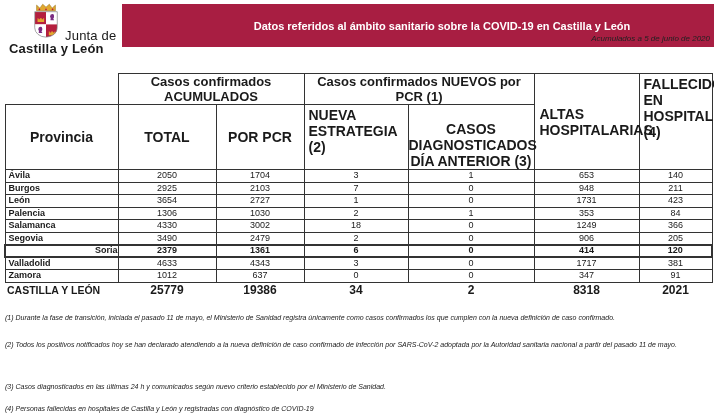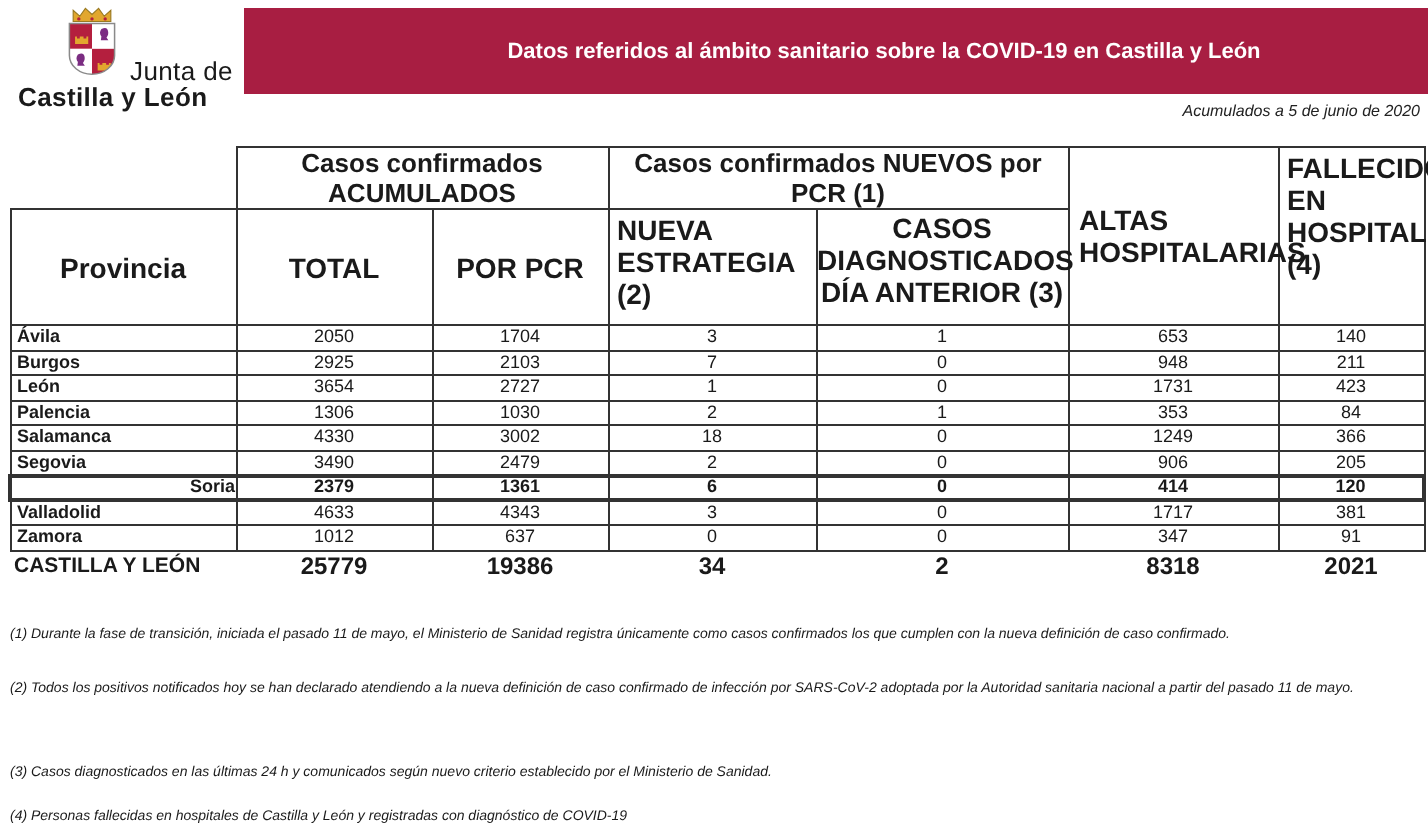--- a/index.html
+++ b/index.html
@@ -21,42 +21,42 @@
 
   
   #banner {
     position: absolute; left: 122px; top: 4px; width: 640px; height: 43px;
     display: flex; align-items: center; justify-content: center;
   }
   #banner .banner-title { color: #ffffff; font-size: 11px; font-weight: bold; text-align: center; }
 
   
   #date-note {
-    position: absolute; top: 51px; right: 4px;
+    position: absolute; top: 34px; right: 4px;
     font-size: 8px; font-style: italic; color: #222;
   }
 
   
   #covid-table {
     position: absolute; left: 4px; top: 73px;
     width: 707px;
     border-collapse: collapse; table-layout: fixed;
   }
   #covid-table th, #covid-table td {
     border: 1px solid #333; padding: 0;
     font-family: "Liberation Sans", sans-serif;
   }
   #covid-table .blank { border: none; }
 
   #covid-table tr.h1 { height: 23px; }
   #covid-table tr.h2 { height: 58px; }
   #covid-table thead th { font-size: 14px; font-weight: bold; text-align: center; vertical-align: middle; }
   #covid-table th.group { font-size: 13px; }
   #covid-table th.nueva-h { text-align: left; vertical-align: top; padding: 2px 6px 0 4px; }
-  #covid-table th.diag-h  { vertical-align: top; padding-top: 1px; }
+  #covid-table th.diag-h  { vertical-align: top; padding-top: 16px; }
   #covid-table th.altas-h { text-align: left; vertical-align: middle; padding: 0 24px 0 5px; }
   #covid-table th.fallec-h{ text-align: left; vertical-align: top; padding: 2px 2px 0 4px; }
 
   #covid-table tbody tr { height: 12.5px; }
   #covid-table tbody td { font-size: 9px; text-align: center; vertical-align: middle; line-height: 1; }
   #covid-table tbody td.prov { text-align: left; padding-left: 3px; font-weight: bold; }
 
   #covid-table tr.soria td { font-weight: bold; border-top-width: 2px; border-bottom-width: 2px; }
   #covid-table tr.soria td:first-child { border-left-width: 2px; text-align: right; }
   #covid-table tr.soria td:last-child  { border-right-width: 2px; }

